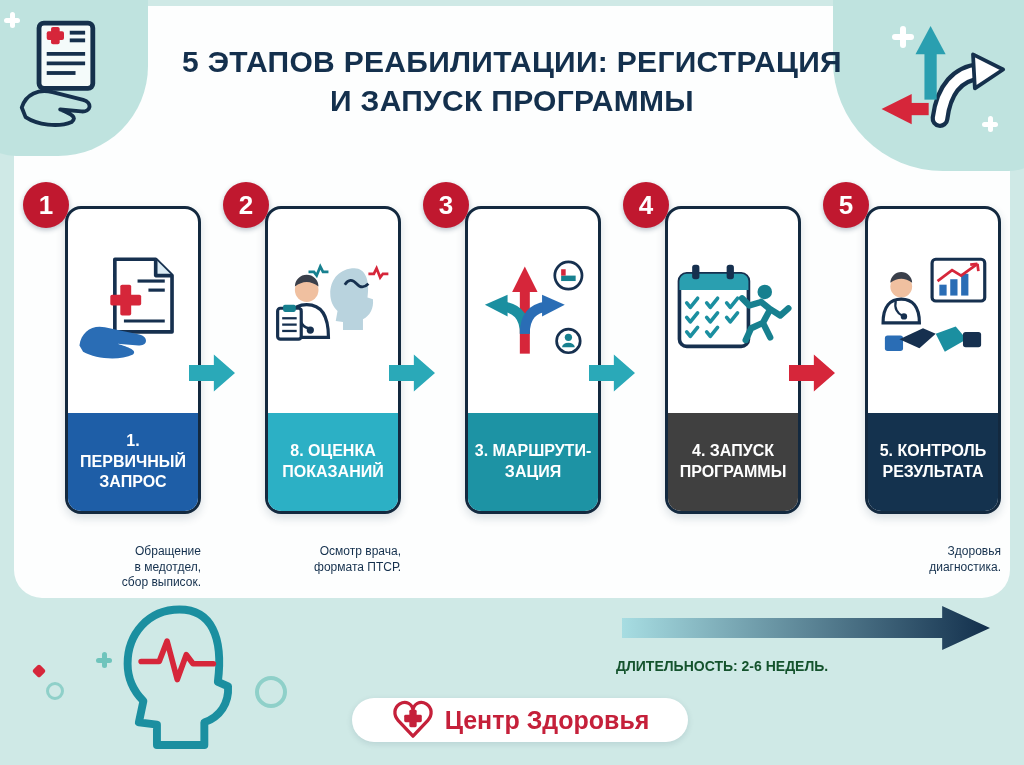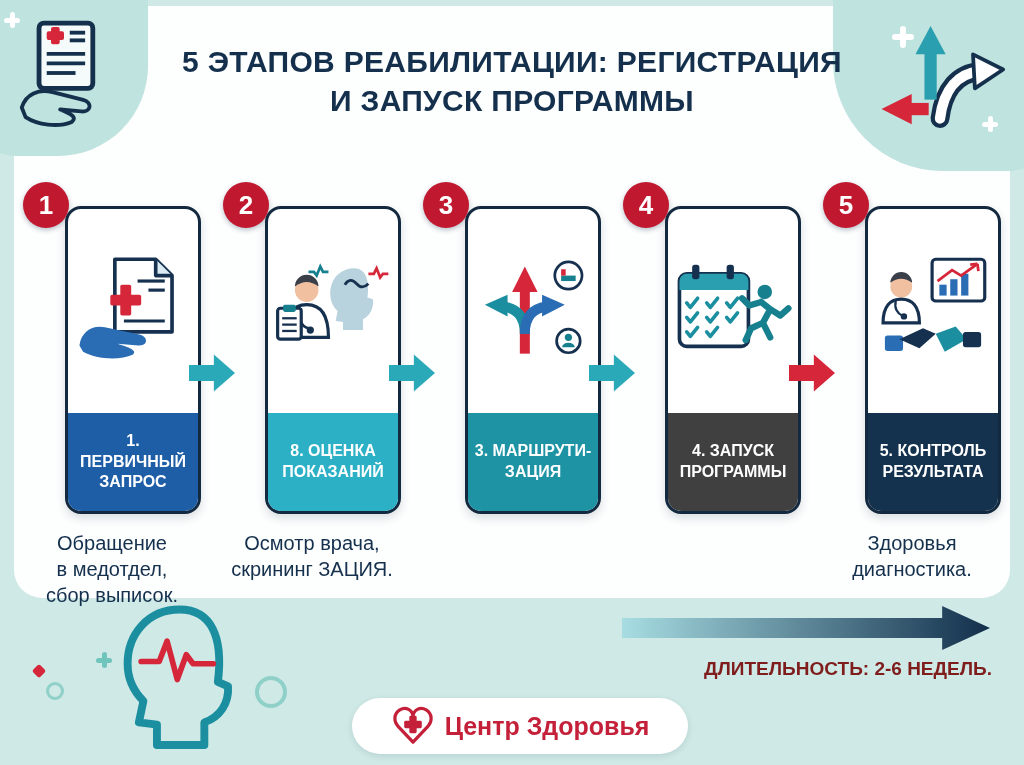--- a/index.html
+++ b/index.html
@@ -43,39 +43,39 @@
     box-shadow:0 4px 10px rgba(20,48,77,.16);position:relative;z-index:1;margin-left:42px;
   }
   .icon-area{height:192px;display:flex;align-items:center;justify-content:center;padding:6px;}
   .icon-area svg{width:140px;height:178px;}
   .step-label{
     min-height:82px;display:flex;align-items:center;justify-content:center;
     text-align:center;color:#fff;font-weight:800;font-size:16px;line-height:1.3;
     padding:8px 4px;white-space:pre-line;
   }
   .desc{
-    margin-top:16px;text-align:center;font-size:20px;line-height:1.3;
+    margin-top:30px;text-align:right;font-size:12px;line-height:1.3;
     white-space:pre-line;
   }
   .flow-arrow{
     flex:none;width:46px;height:42px;margin:170px -12px 0;position:relative;z-index:5;
     clip-path:polygon(0 31%,54% 31%,54% 6%,100% 50%,54% 94%,54% 69%,0 69%);
   }
 
   .duration-arrow{
     position:absolute;left:622px;top:606px;width:368px;height:44px;z-index:4;
     clip-path:polygon(0 27%,87% 27%,87% 0,100% 50%,87% 100%,87% 73%,0 73%);
   }
   .duration-label{
     position:absolute;left:616px;top:658px;width:376px;z-index:4;
-    text-align:right;font-size:19px;font-weight:800;color:#7f1d1d;
+    text-align:left;font-size:14px;font-weight:800;color:#14532d;
   }
 
   .logo-pill{
-    position:absolute;left:352px;top:698px;width:336px;height:56px;z-index:4;
+    position:absolute;left:352px;top:698px;width:336px;height:44px;z-index:4;
     background:#fff;border-radius:32px;
     display:flex;align-items:center;justify-content:center;gap:10px;
     box-shadow:0 2px 6px rgba(20,48,77,.12);
   }
   .logo-text{font-size:25px;font-weight:700;}
 
   .head-icon{position:absolute;left:96px;top:596px;width:158px;height:158px;z-index:3;}
 
   
   .plus{position:absolute;z-index:4;}
@@ -174,21 +174,21 @@
           <rect x="10" y="58" width="14" height="8" rx="2" fill="#17808f"></rect>
           <line x1="9" y1="73" x2="25" y2="73" stroke="#16304f" stroke-width="2.5"></line>
           <line x1="9" y1="80" x2="25" y2="80" stroke="#16304f" stroke-width="2.5"></line>
           <line x1="9" y1="87" x2="25" y2="87" stroke="#16304f" stroke-width="2.5"></line>
         </svg>
       </div>
       <div class="step-label" style="background-color: rgb(44, 176, 197);">8. ОЦЕНКА
 ПОКАЗАНИЙ</div>
     </div>
     <div class="desc">Осмотр врача,
-скрининг ЗАЦИЯ.</div>
+формата ПТСР.</div>
   </div>
 
   <div class="flow-arrow" style="background-color: rgb(42, 169, 184);"></div>
 
   <div class="step">
     <div class="badge" style="background-color: rgb(192, 24, 47);">3</div>
     <div class="card">
       <div class="icon-area">
         <svg viewBox="0 0 130 130">
           <path d="M56 112 L56 40" stroke="#d6263a" stroke-width="11"></path>

